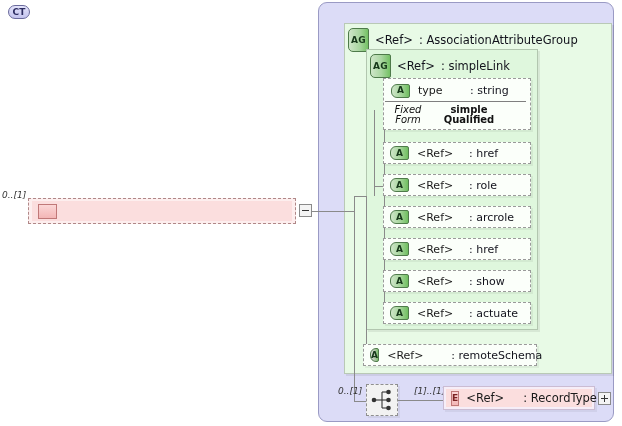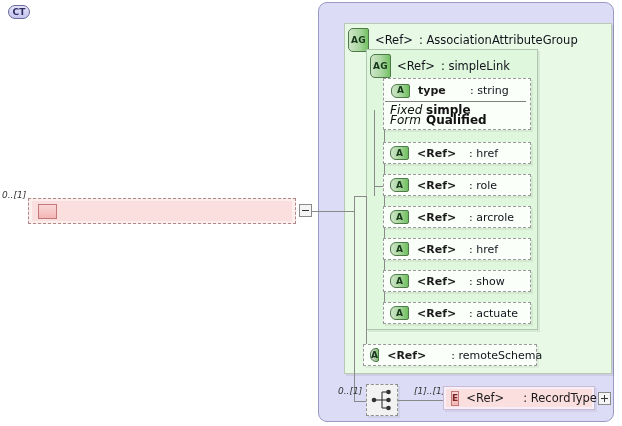--- a/index.html
+++ b/index.html
@@ -115,21 +115,21 @@
     background: #fbfffa;
     border: 1px dashed #9a9a9a;
     box-sizing: border-box;
     box-shadow: 2px 2px 0 rgba(0,0,0,.05);
     display: flex;
     align-items: center;
     padding-left: 6px;
     gap: 8px;
     white-space: nowrap;
   }
-  .attr-node .nm { min-width: 44px; display: inline-block; font-weight: bold; }
+  .attr-node .nm { min-width: 44px; display: inline-block; }
   .attr-node .tp { color: #12121c; }
 
   
   #node-type {
     left: 383px; top: 78px;
     width: 148px; height: 52px;
     display: block;
     padding: 0;
   }
   #node-type .row1 {
@@ -137,24 +137,25 @@
     height: 21px;
     padding-left: 6px;
     gap: 8px;
     border-bottom: 1px solid #7f7f7f;
     margin: 1px 4px 0 1px;
     white-space: nowrap;
   }
   .facets {
     display: grid;
     grid-template-columns: 36px auto;
-    font-size: 12px;
+    font-size: 10px;
     line-height: 10px;
     padding: 3px 18px 0 6px;
     color: #111;
+    text-align: center;
   }
   .facets .k { font-style: italic; }
   .facets .v { font-weight: bold; }
 
   #node-href    { left: 383px; top: 142px; width: 148px; height: 22px; }
   #node-role    { left: 383px; top: 174px; width: 148px; height: 22px; }
   #node-arcrole { left: 383px; top: 206px; width: 148px; height: 22px; }
   #node-title   { left: 383px; top: 238px; width: 148px; height: 22px; }
   #node-show    { left: 383px; top: 270px; width: 148px; height: 22px; }
   #node-actuate { left: 383px; top: 302px; width: 148px; height: 22px; }

